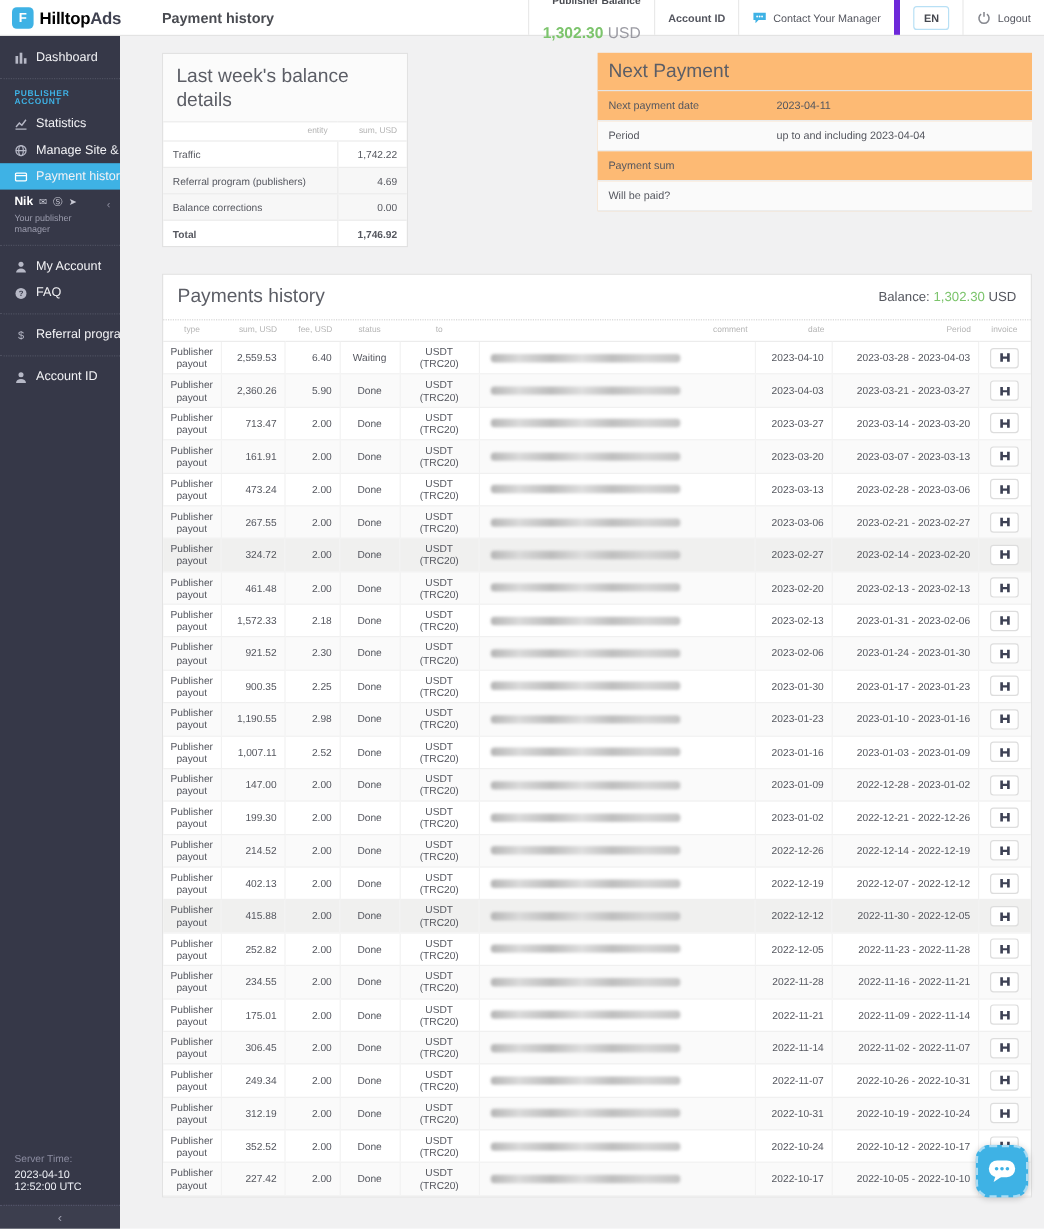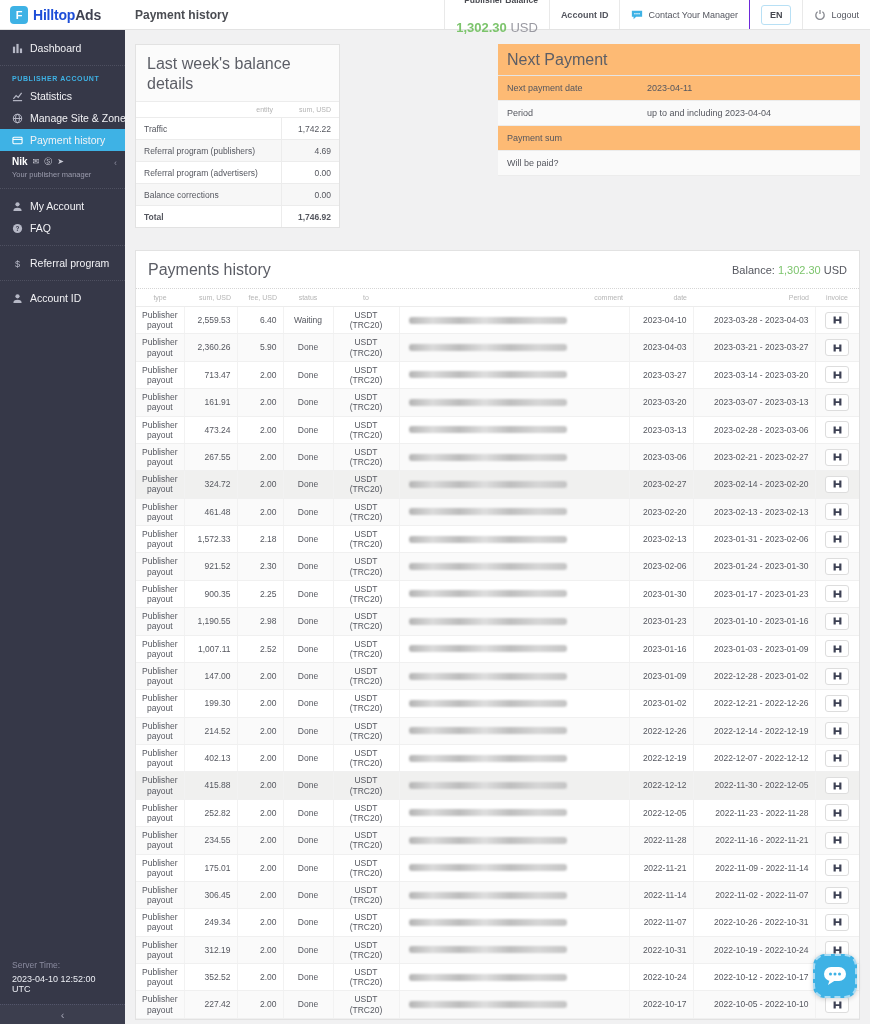--- a/index.html
+++ b/index.html
@@ -8,40 +8,40 @@
   .page { position:relative; width:870px; height:1024px; background:#f1f1f2; overflow:hidden; }
 
   
   .topbar { position:absolute; top:0; left:0; right:0; height:30px; background:#fff;
             border-bottom:1px solid #e3e3e3; display:flex; align-items:stretch; z-index:3; }
   .logo-area { width:125px; flex:0 0 125px; display:flex; align-items:center; padding-left:10px; gap:5px; }
   .logo-mark { width:18px; height:18px; background:var(--accent); border-radius:4px;
                display:flex; align-items:center; justify-content:center;
                color:#fff; font-weight:800; font-size:11px; }
   .logo-text { font-size:14px; font-weight:700; letter-spacing:-0.2px; }
-  .logo-text .lt1 { color:#1d4ed8; }
+  .logo-text .lt1 { color:#000000; }
   .logo-text .lt2 { color:#3f4150; }
   .page-title { align-self:center; margin-left:10px; font-size:12px; font-weight:600; color:#4a4c52; white-space:nowrap; }
   .topbar-right { margin-left:auto; display:flex; height:100%; }
   .tb-item { border-left:1px solid #e9e9e9; display:flex; align-items:center; padding:0 11px; gap:5px;
              font-size:9px; color:#54565f; cursor:default; }
   .tb-balance { flex-direction:column; justify-content:center; align-items:flex-end; gap:15px; }
   .tb-balance .bal-label { font-weight:700; font-size:8.5px; color:#4a4c52; }
   .tb-balance .bal-value { font-size:13px; }
   .bal-green { color:var(--green); font-weight:700; }
   .bal-usd { color:#9a9aa2; }
   .tb-bold { font-weight:700; font-size:9px; }
   .en-btn { align-self:center; margin:0 11px; border:1px solid #b8e0f5; border-radius:3px;
             background:#fff; font-weight:700; font-size:9px; color:#45474f; padding:4px 8px; cursor:pointer;
             font-family:"Liberation Sans", sans-serif; }
-  .en-wrap { border-left:1px solid #6d28d9; display:flex; }
+  .en-wrap { border-left:5px solid #6d28d9; display:flex; }
   .tb-icon { width:12px; height:12px; display:inline-block; }
 
   
-  .sidebar { position:absolute; top:30px; left:0; bottom:0; width:125px; background:#363848;
+  .sidebar { position:absolute; top:30px; left:0; bottom:0; width:100px; background:#363848;
              display:flex; flex-direction:column; z-index:2; }
   .nav { flex:1; padding-top:7px; overflow:hidden; }
   .nav-item { display:flex; align-items:center; gap:7px; padding:5px 12px; font-size:10.5px;
               color:#f2f2f5; cursor:pointer; white-space:nowrap; }
   .nav-item .ni-icon { width:11px; height:11px; flex:0 0 11px; display:inline-flex; align-items:center; justify-content:center; }
   .nav-item svg { width:11px; height:11px; }
   .nav-item.active { background:var(--accent); }
   .sb-divider { border-top:1px dotted #4e5060; margin:6px 0; }
   .section-label { font-size:7px; font-weight:700; color:var(--accent); letter-spacing:0.6px; padding:3px 12px 3px; }
   .manager { padding:5px 12px 3px; position:relative; }
@@ -259,24 +259,20 @@
             </tr>
           </thead>
           <tbody>
               <tr>
     <td>Traffic</td>
     <td class="sum">1,742.22</td>
   </tr>
               <tr class="alt">
     <td>Referral program (publishers)</td>
     <td class="sum">4.69</td>
-  </tr>
-              <tr>
-    <td>Referral program (advertisers)</td>
-    <td class="sum">0.00</td>
   </tr>
               <tr class="alt">
     <td>Balance corrections</td>
     <td class="sum">0.00</td>
   </tr>
             </tbody>
           <tfoot>
             <tr class="total">
               <td>Total</td>
               <td class="sum">1,746.92</td>

